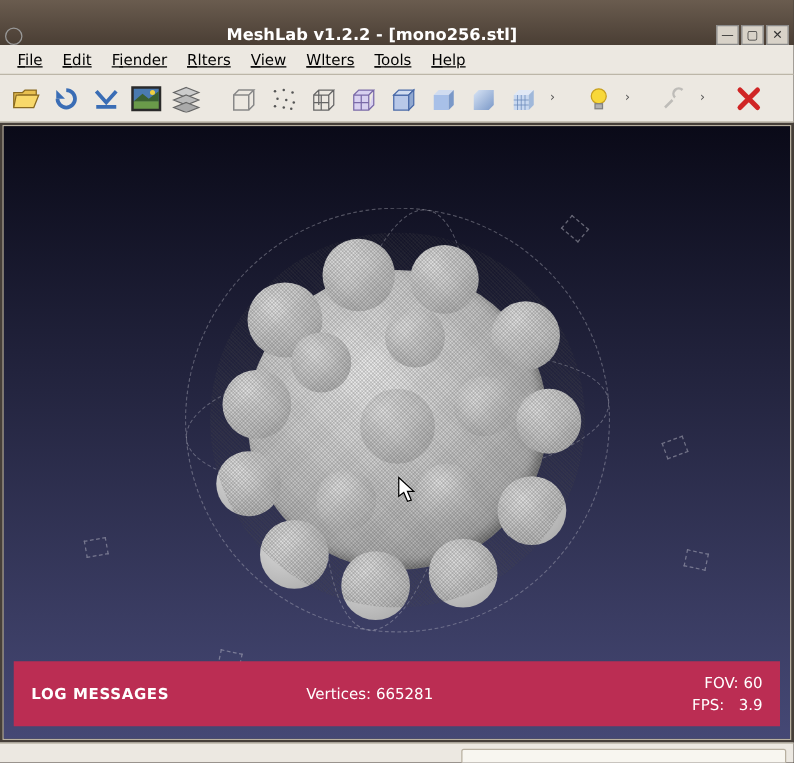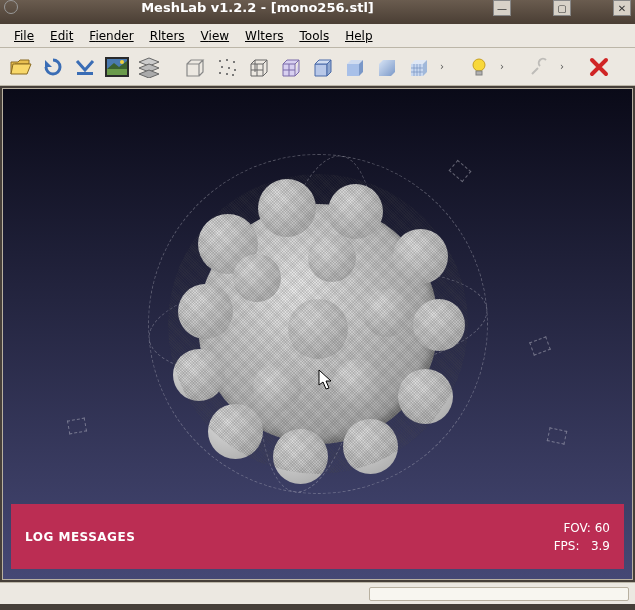--- a/index.html
+++ b/index.html
@@ -1,18 +1,18 @@
 <!DOCTYPE html>
 <html><head>
 <meta charset="utf-8">
 <style>
 * { margin: 0; padding: 0; box-sizing: border-box; }
 body { width: 635px; height: 610px; font-family: "DejaVu Sans", sans-serif; font-size: 12px; overflow: hidden; background: #463f39; }
 
-.titlebar { height: 24px; background: linear-gradient(#6a5c4f, #4a3e34); display: flex; align-items: flex-start; padding: 0 4px; color: #fff; gap: 40px; }
+.titlebar { height: 36px; background: linear-gradient(#6a5c4f, #4a3e34); display: flex; align-items: flex-end; padding: 0 4px; color: #fff; }
 .titlebar .icon { width: 14px; height: 14px; border: 1px solid #999; border-radius: 50%; margin-right: 6px; }
 .titlebar .title { flex: 1; text-align: center; font-weight: bold; font-size: 13px; }
 .titlebar .wbtn { width: 18px; height: 16px; background: #d8d2c8; border: 1px solid #888; margin-left: 2px; display: flex; align-items: center; justify-content: center; font-size: 10px; color: #333; cursor: pointer; }
 
 .menubar { height: 24px; background: #ece8e1; display: flex; align-items: center; padding: 0 6px; border-bottom: 1px solid #bcb6a8; }
 .menubar .mi { padding: 2px 8px; cursor: pointer; text-decoration: underline; }
 .menubar .mi u { text-decoration: underline; }
 
 .toolbar { height: 38px; background: #ece8e1; display: flex; align-items: center; padding: 2px 6px; gap: 2px; border-bottom: 1px solid #bcb6a8; }
 .tbtn { width: 30px; height: 30px; display: flex; align-items: center; justify-content: center; border: 1px solid transparent; cursor: pointer; border-radius: 3px; }
@@ -26,21 +26,21 @@
 .overlay-noise { position: absolute; inset: 0; background-image: repeating-linear-gradient(45deg, rgba(80,80,80,0.15) 0 1px, transparent 1px 2px), repeating-linear-gradient(-45deg, rgba(60,60,60,0.12) 0 1px, transparent 1px 2px); border-radius: 50%; mix-blend-mode: multiply; }
 
 .trackball { position: absolute; border: 1px dashed rgba(200,200,210,0.35); border-radius: 50%; }
 .tb1 { left: 50%; top: 48%; width: 340px; height: 340px; transform: translate(-50%,-50%); }
 .tb2 { left: 50%; top: 48%; width: 340px; height: 110px; transform: translate(-50%,-50%) rotate(-5deg); }
 .tb3 { left: 50%; top: 48%; width: 110px; height: 340px; transform: translate(-50%,-50%) rotate(8deg); }
 .handle { position: absolute; width: 18px; height: 14px; border: 1px dashed rgba(200,200,210,0.45); }
 
 .cursor { position: absolute; left: 315px; top: 280px; pointer-events: none; }
 
-.infobar { position: absolute; left: 8px; right: 8px; bottom: 10px; height: 65px; background: #bb2d53; color: #fff; display: flex; align-items: center; padding: 0 14px; font-size: 12px; }
+.infobar { position: absolute; left: 8px; right: 8px; bottom: 10px; height: 52px; background: #bb2d53; color: #fff; display: flex; align-items: center; padding: 0 14px; font-size: 12px; }
 .infobar .col { display: flex; flex-direction: column; gap: 4px; }
 .infobar .left { width: 220px; font-weight: bold; letter-spacing: 0.5px; }
 .infobar .mid { flex: 1; }
 .infobar .right { text-align: right; }
 
 .statusbar { height: 22px; background: #ece8e1; display: flex; align-items: center; padding: 0 6px; border-top: 1px solid #bcb6a8; }
 .statusbar .spacer { flex: 1; }
 .statusbar .progress { width: 260px; height: 14px; background: #f8f6f0; border: 1px solid #b8b0a0; border-radius: 2px; }
 
 .mainframe { border: 1px solid #b8b0a0; margin: 2px; }
@@ -233,20 +233,21 @@
 
   <svg class="cursor" width="16" height="22" viewBox="0 0 16 22">
         <path d="M1 1 L1 16 L5 13 L8 20 L11 19 L8 12 L13 12 Z" fill="#fff" stroke="#000"></path>
       </svg>
 
   <div class="infobar">
     <div class="col left">
       <span>LOG MESSAGES</span>
     </div>
     <div class="col mid">
+      <div><span>Vertices:</span> <span>665281</span></div>
     </div>
     <div class="col right">
       <div><span>FOV:</span> <span>60</span></div>
       <div><span>FPS:</span>&nbsp;&nbsp;&nbsp;<span>3.9</span></div>
     </div>
   </div>
 </div>
 </div>
 
 <div class="statusbar">

